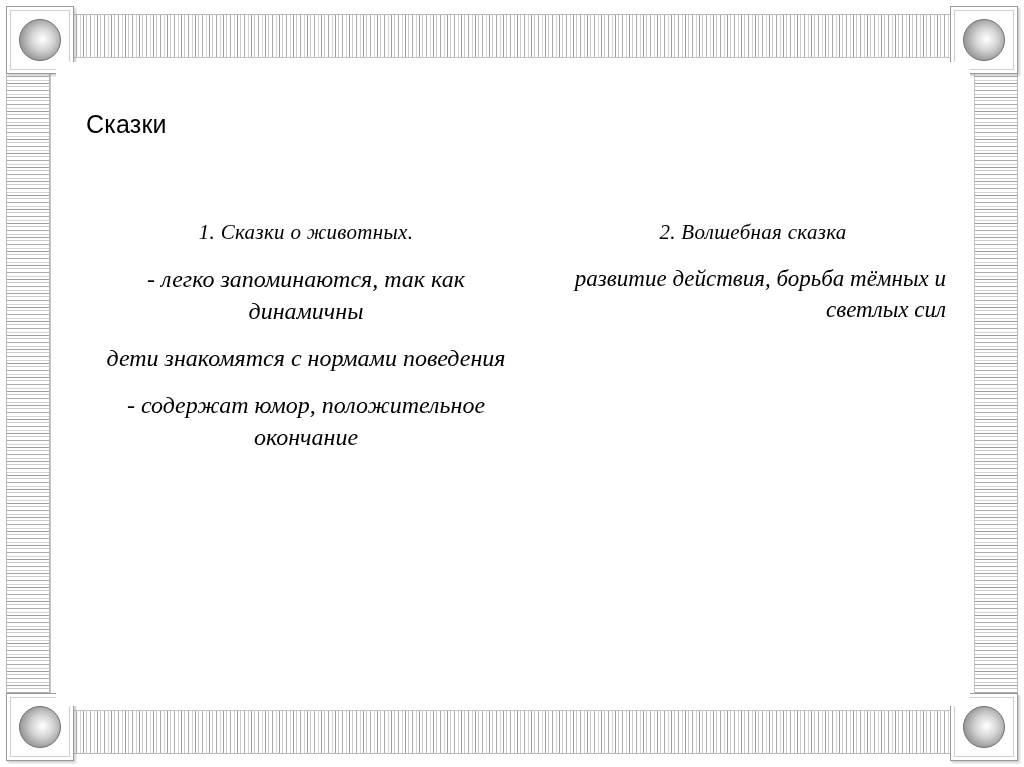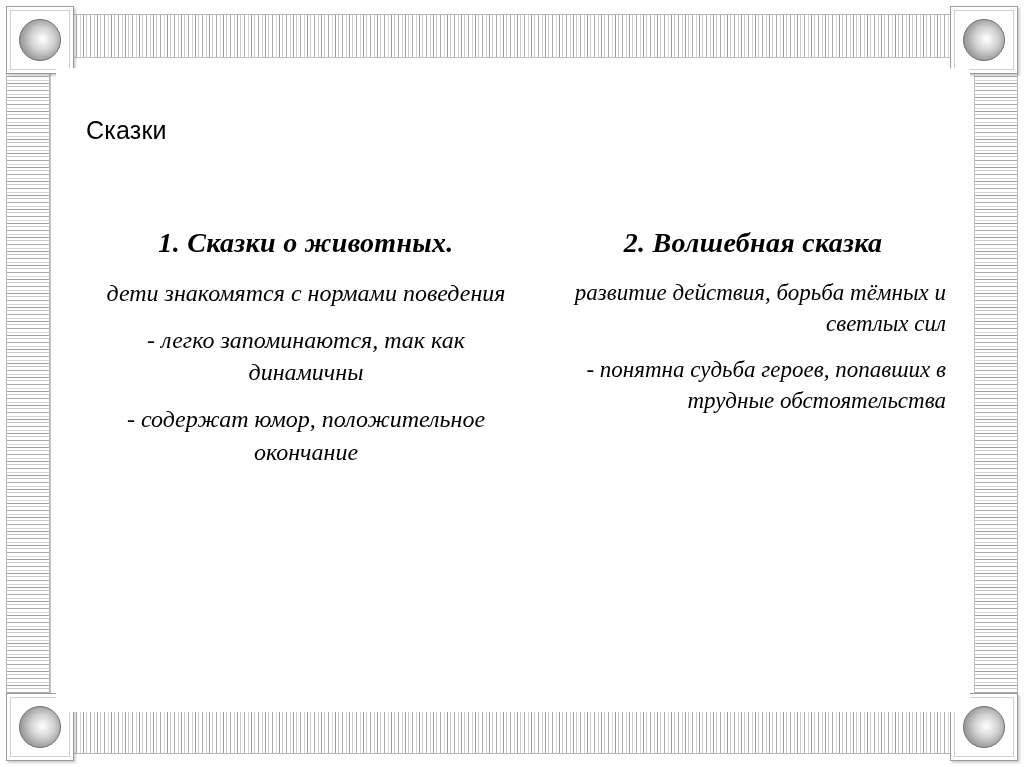--- a/index.html
+++ b/index.html
@@ -117,21 +117,21 @@
       #7a7a7a 100%);
     border: 1px solid #6f6f6f;
     box-sizing: border-box;
   }
 
   
 
   .content {
     position: absolute;
     left: 56px;
-    top: 68px;
+    top: 62px;
     width: 914px;
     height: 644px;
     background: #ffffff;
   }
 
   .slide-title {
     position: absolute;
     left: 30px;
     top: 48px;
     font-family: "Liberation Sans", "DejaVu Sans", sans-serif;
@@ -154,22 +154,22 @@
     box-sizing: border-box;
     text-align: center;
     color: #000000;
   }
   .column-left  { width: 494px; padding: 0 30px 0 36px; }
   .column-right { width: 420px; padding: 0 24px 0 10px; }
 
   .col-heading {
     font-family: "Liberation Serif", "DejaVu Serif", serif;
     font-style: italic;
-    font-weight: bold;
-    font-size: 28px;
+    font-weight: normal;
+    font-size: 21px;
     line-height: 1.18;
     margin: 0 0 18px 0;
     letter-spacing: 0.3px;
   }
 
   .col-para {
     font-family: "Liberation Serif", "DejaVu Serif", serif;
     font-style: italic;
     font-weight: normal;
     font-size: 24px;
@@ -206,26 +206,25 @@
   </div>
 
   <div class="content">
 
     <div class="slide-title">Сказки</div>
 
     <div class="columns">
 
       <div class="column column-left">
         <div class="col-heading">1. Сказки о животных.</div>
+        <div class="col-para">- легко запоминаются, так как динамичны</div>
         <div class="col-para">дети знакомятся с нормами поведения</div>
-        <div class="col-para">- легко запоминаются, так как динамичны</div>
         <div class="col-para">- содержат юмор, положительное окончание</div>
       </div>
 
       <div class="column column-right">
         <div class="col-heading">2. Волшебная сказка</div>
         <div class="col-para">развитие действия, борьба тёмных и светлых сил</div>
-        <div class="col-para">- понятна судьба героев, попавших в трудные обстоятельства</div>
       </div>
 
     </div>
   </div>
 </div>
 
 </body></html>

